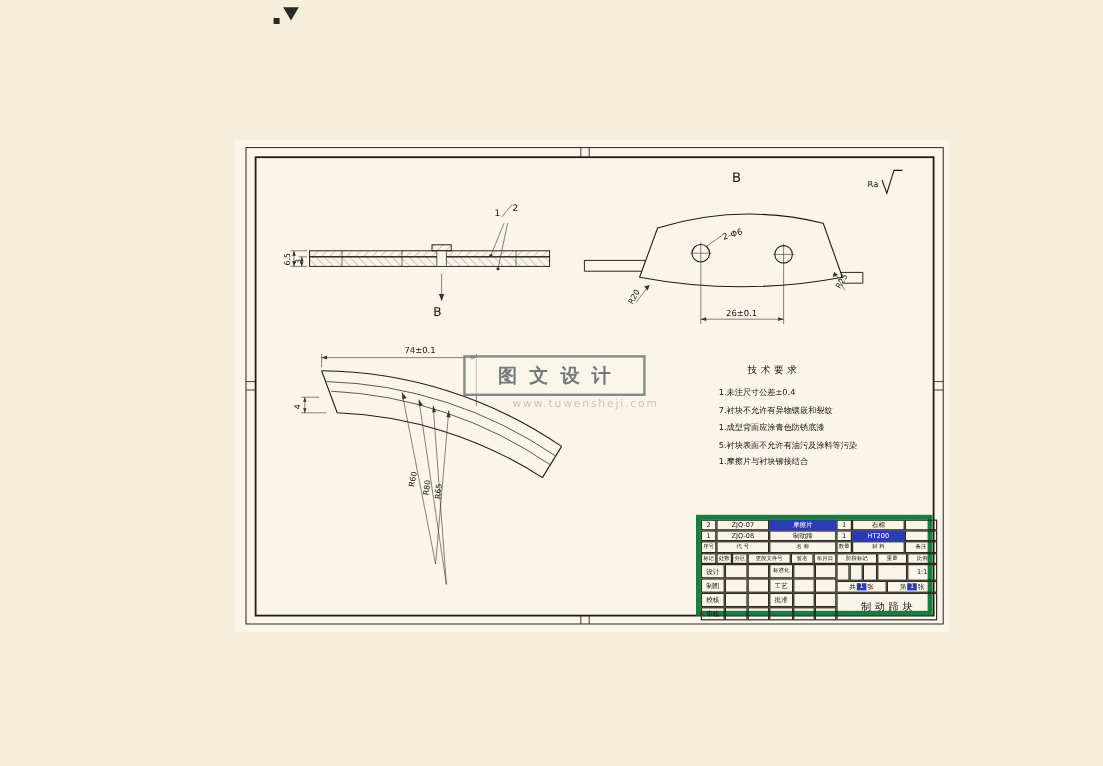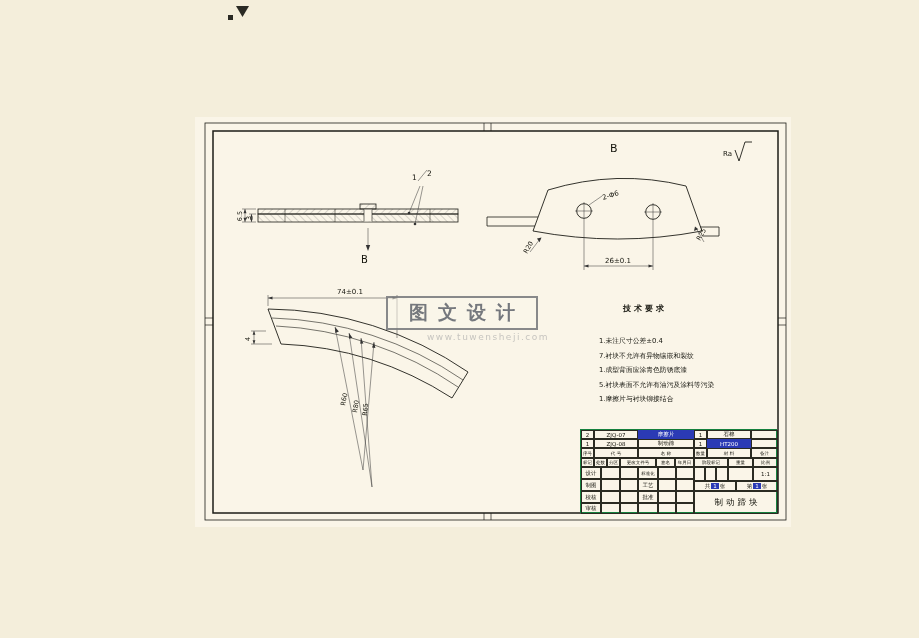--- a/index.html
+++ b/index.html
@@ -2,27 +2,27 @@
 <html><head>
 <meta charset="utf-8">
 <style>
   *{margin:0;padding:0;box-sizing:border-box;}
   html,body{width:919px;height:638px;}
   body{position:relative;background:#f4eedb;font-family:"DejaVu Sans",sans-serif;overflow:hidden;}
   .sheet{position:absolute;left:195px;top:117px;width:596px;height:410px;background:#faf5e8;}
   svg.cad{position:absolute;left:0;top:0;}
   svg text{fill:#14140c;}
   .techreq{position:absolute;left:599px;top:303px;width:145px;color:#16160f;z-index:3;}
-  .tr-title{font-size:8px;letter-spacing:3px;padding-left:24px;margin-bottom:20px;font-weight:bold;}
+  .tr-title{font-size:8px;letter-spacing:3px;padding-left:24px;margin-bottom:6px;font-weight:normal;}
   .tr-item{font-size:6.8px;line-height:14.6px;white-space:nowrap;}
   .wm-box{position:absolute;left:386px;top:296px;width:152px;height:34px;border:2px solid rgba(108,110,114,.8);
-          display:flex;align-items:center;justify-content:center;font-size:19px;font-weight:bold;
+          display:flex;align-items:center;justify-content:center;font-size:16px;font-weight:bold;
           letter-spacing:10px;text-indent:10px;color:#75787d;background:rgba(250,246,234,.55);z-index:4;}
   .wm-sub{position:absolute;left:427px;top:332px;font-size:9px;letter-spacing:1.5px;color:rgba(135,138,142,.45);z-index:4;}
-  .tb{position:absolute;left:580px;top:429px;width:197px;height:84px;border:1px solid #15803d;z-index:3;}
+  .tb{position:absolute;left:580px;top:429px;width:197px;height:84px;border:4px solid #15803d;z-index:3;}
   .c{position:absolute;border:0.5px solid #2b2b22;display:flex;align-items:center;justify-content:center;
      font-size:5.5px;color:#14140c;white-space:nowrap;overflow:hidden;}
   .f4{font-size:4.5px;}
   .hl{background:#2b3ab5;color:#fff;border-color:#2b3ab5;}
   .hlsp{background:#2b3ab5;color:#fff;padding:0 2px;margin:0 1px;}
   .big{font-size:8.5px;letter-spacing:3px;text-indent:3px;}
 </style>
 </head>
 <body>
 

